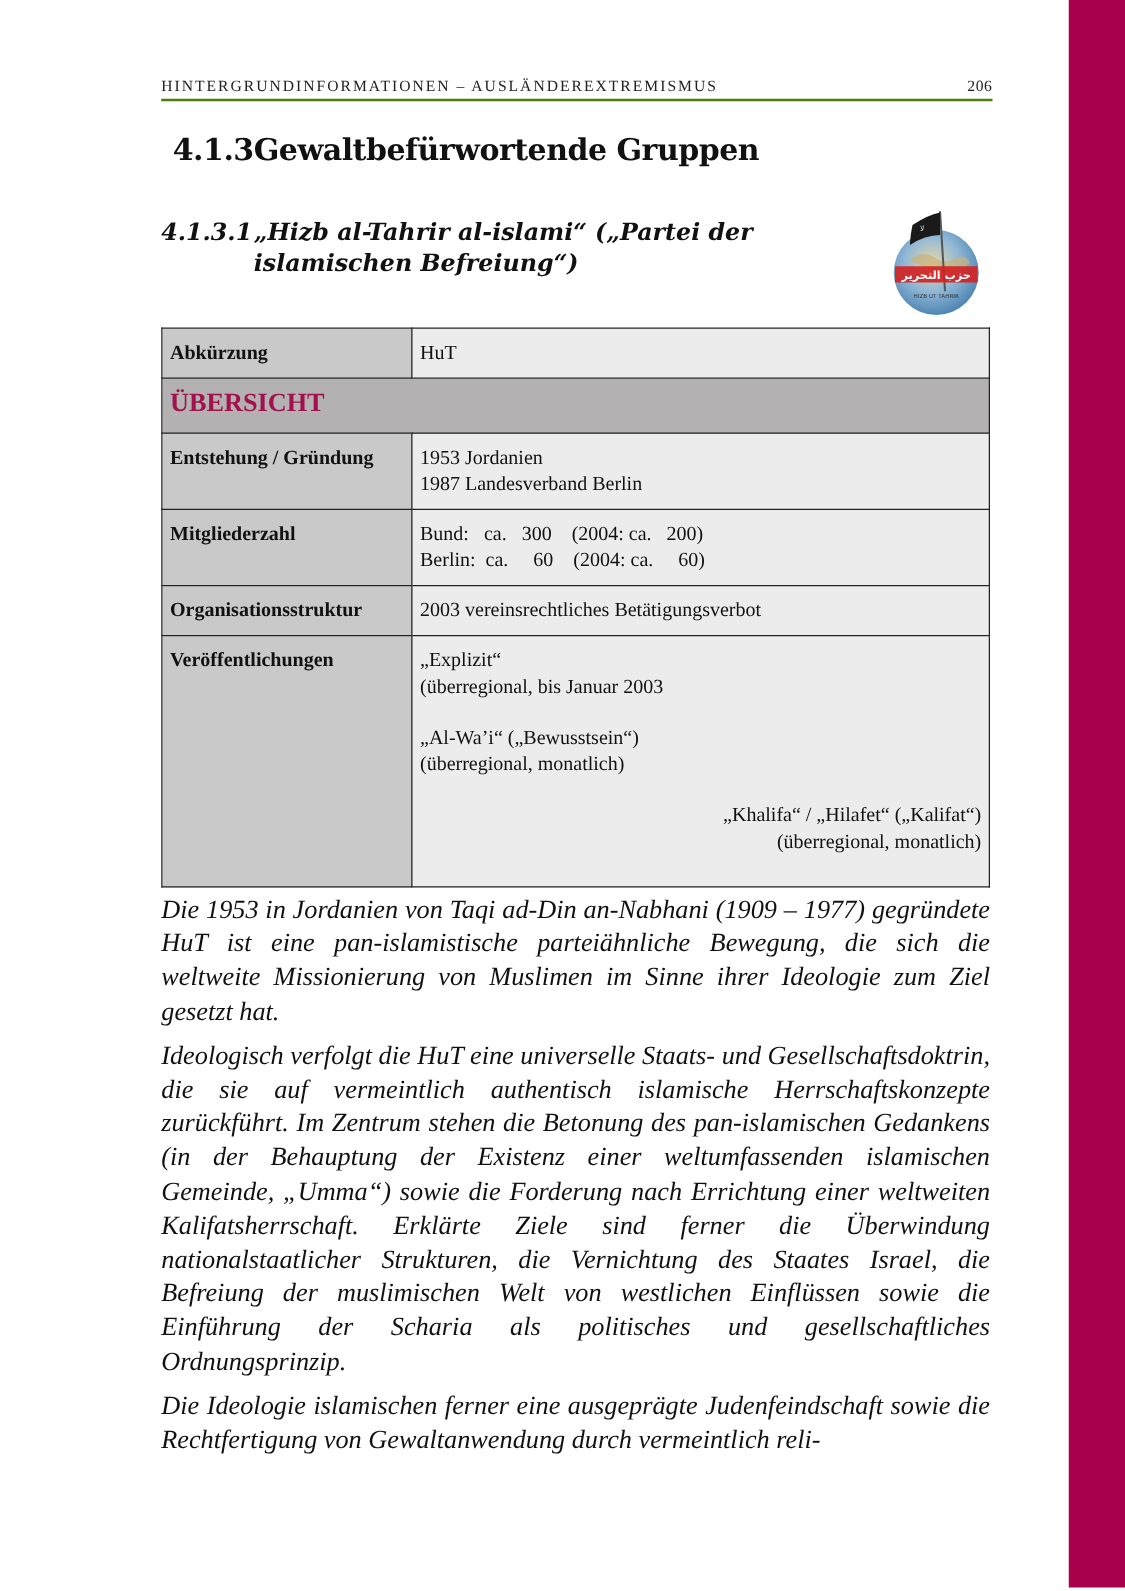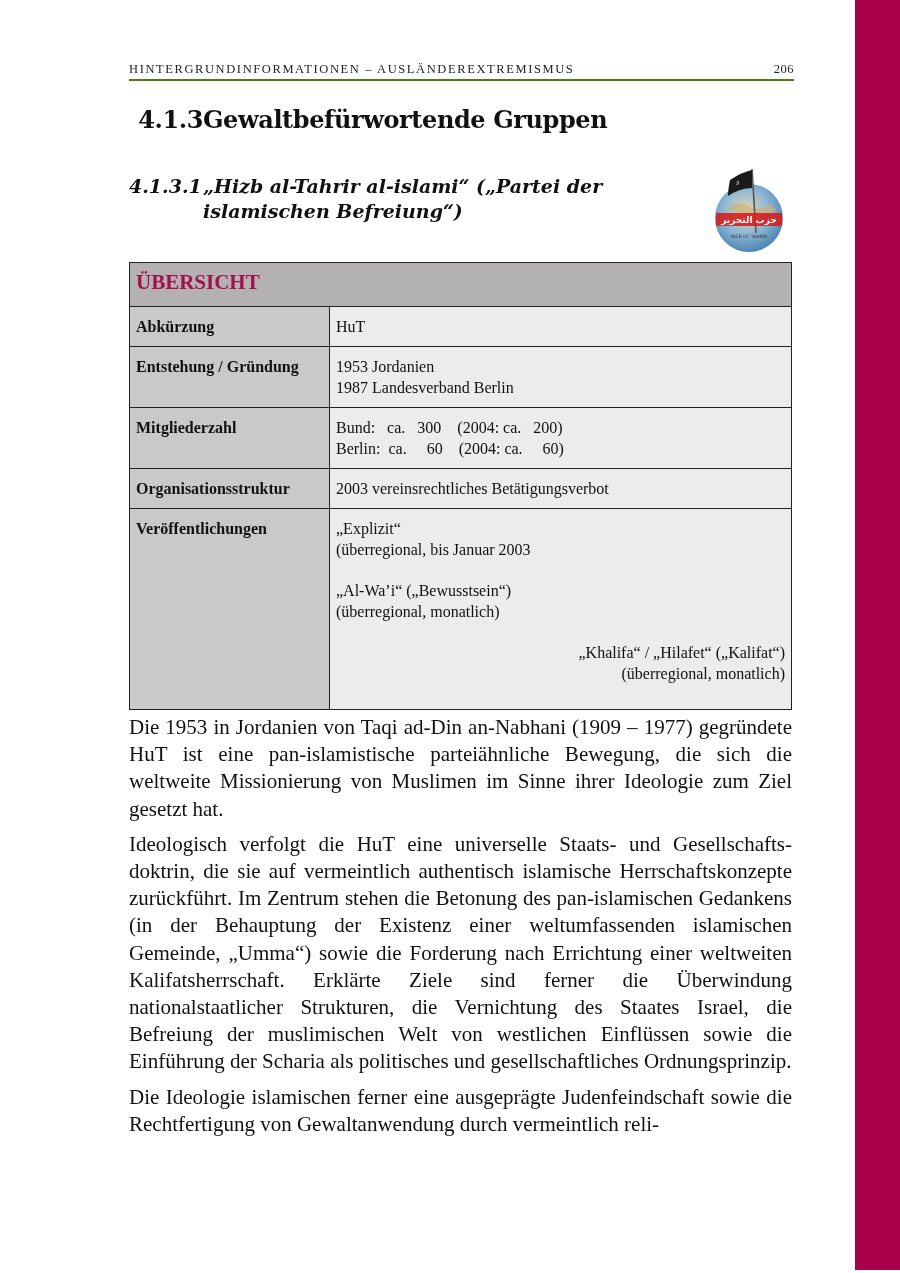--- a/index.html
+++ b/index.html
@@ -50,21 +50,21 @@
   }
   table.overview td.value { background: #ececec; padding: 9px 6px; }
   .val-line { display: block; white-space: pre; }
   .pub { margin-bottom: 20px; }
   .pub:last-child { margin-bottom: 16px; text-align: right; }
   .body-text {
     position: absolute; left: 129px; top: 714px; width: 663px;
     font-size: 21px; line-height: 27.2px; text-align: justify; color: #111;
     hyphens: manual;
   }
-  .body-text p { margin: 0 0 8px 0; }
+  .body-text p { margin: 0 0 8px 0; font-style: italic; }
 </style>
 </head>
 <body>
 
 <div class="side-bar"></div>
 
 <div class="running-header">
   <span>HINTERGRUNDINFORMATIONEN – AUSLÄNDEREXTREMISMUS</span>
   <span class="pgnum">206</span>
 </div>
@@ -94,27 +94,27 @@
     <text x="30" y="22" font-size="6" fill="#ddd" font-family="DejaVu Sans, sans-serif">ﻻ</text>
     <rect x="10" y="50" width="66" height="13" fill="#d42020" opacity="0.9"></rect>
     <text x="43" y="60" font-size="9" text-anchor="middle" fill="#fff" font-family="DejaVu Sans, sans-serif" font-weight="bold">حزب التحرير</text>
     <text x="43" y="75" font-size="4.5" text-anchor="middle" fill="#333" font-family="DejaVu Sans, sans-serif">HIZB UT TAHRIR</text>
   </svg>
 </div>
 
 <table class="overview">
   <tbody>
       <tr>
-    <th colspan="2">ÜBERSICHT</th>
-  </tr>
-  <tr>
     <td class="label">Abkürzung</td>
     <td class="value">
       <span class="val-line">HuT</span>
     </td>
+  </tr>
+  <tr>
+    <th colspan="2">ÜBERSICHT</th>
   </tr>
   <tr>
     <td class="label" style="padding-bottom:16px">Entstehung / Gründung</td>
     <td class="value">
       <span class="val-line">1953 Jordanien</span>
       <span class="val-line">1987 Landesverband Berlin</span>
     </td>
   </tr>
   <tr>
     <td class="label">Mitgliederzahl</td>

